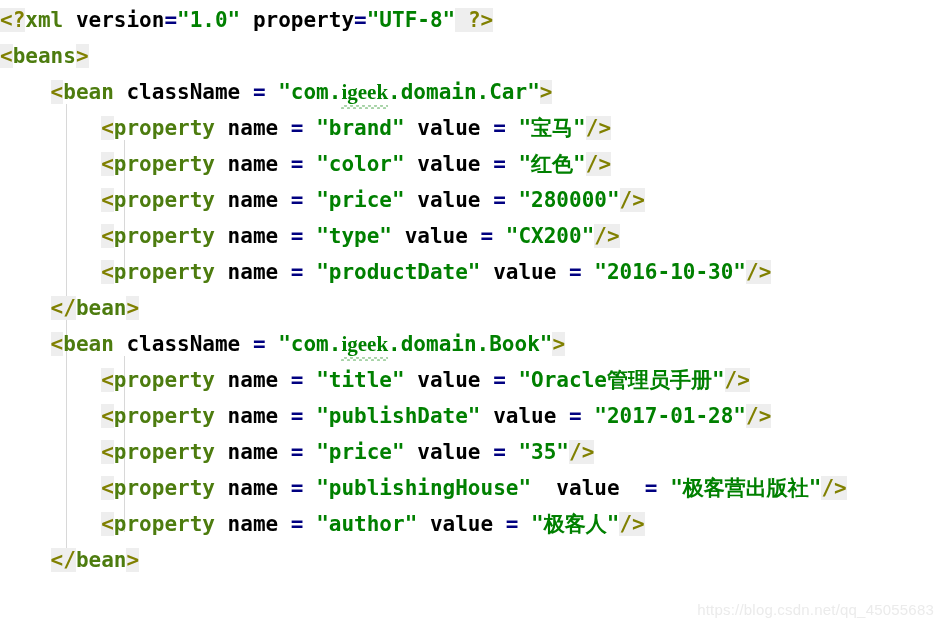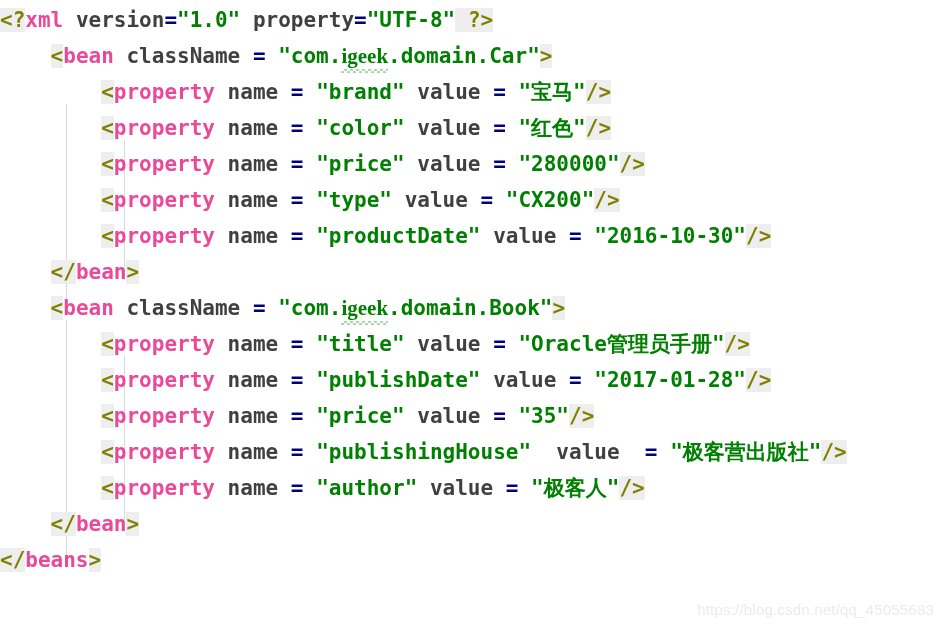--- a/index.html
+++ b/index.html
@@ -33,22 +33,22 @@
     line-height: 36px;
     white-space: pre;
     font-size: 21px;
     font-weight: bold;
     letter-spacing: 0px;
     font-family: "DejaVu Sans Mono", monospace;
   }
 
   
   .br      { color: #808000; background: #eeeeee; }   
-  .tag     { color: #ec4899; }                        
-  .attr    { color: #404040; }                        
+  .tag     { color: #4d7c0f; }                        
+  .attr    { color: #000000; }                        
   .eq      { color: #000080; }
   .val     { color: #008000; }                        
   .plain   { color: #000080; }
 
   
   .squiggle {
     position: relative;
     display: inline-block;
     font-family: Liberation Serif, serif;
   }
@@ -100,31 +100,31 @@
 
   <div class="indent-guides">
       <div class="guide" style="left: 66px; top: 104px; height: 212px;"></div>
       <div class="guide" style="left: 66px; top: 320px; height: 248px;"></div>
       <div class="guide" style="left: 124px; top: 140px; height: 140px;"></div>
       <div class="guide" style="left: 124px; top: 356px; height: 176px;"></div>
     </div>
 
   <div class="code-area">
       <div class="line"><span class="br">&lt;?</span><span class="tag">xml</span><span class="attr"> version</span><span class="eq">=</span><span class="val">"1.0"</span><span class="attr"> property</span><span class="eq">=</span><span class="val">"UTF-8"</span><span class="br"> ?&gt;</span></div>
+      <div class="line"><span class="br">&lt;</span><span class="tag">beans</span><span class="br">&gt;</span></div>
       <div class="line"><span class="plain">    </span><span class="br">&lt;</span><span class="tag">bean </span><span class="attr">className</span><span class="eq"> = </span><span class="val">"com.<span class="squiggle">igeek</span>.domain.Car"</span><span class="br">&gt;</span></div>
       <div class="line"><span class="plain">        </span><span class="br">&lt;</span><span class="tag">property </span><span class="attr">name</span><span class="eq"> = </span><span class="val">"brand"</span><span class="attr"> value</span><span class="eq"> = </span><span class="val">"宝马"</span><span class="br">/&gt;</span></div>
       <div class="line"><span class="plain">        </span><span class="br">&lt;</span><span class="tag">property </span><span class="attr">name</span><span class="eq"> = </span><span class="val">"color"</span><span class="attr"> value</span><span class="eq"> = </span><span class="val">"红色"</span><span class="br">/&gt;</span></div>
       <div class="line"><span class="plain">        </span><span class="br">&lt;</span><span class="tag">property </span><span class="attr">name</span><span class="eq"> = </span><span class="val">"price"</span><span class="attr"> value</span><span class="eq"> = </span><span class="val">"280000"</span><span class="br">/&gt;</span></div>
       <div class="line"><span class="plain">        </span><span class="br">&lt;</span><span class="tag">property </span><span class="attr">name</span><span class="eq"> = </span><span class="val">"type"</span><span class="attr"> value</span><span class="eq"> = </span><span class="val">"CX200"</span><span class="br">/&gt;</span></div>
       <div class="line"><span class="plain">        </span><span class="br">&lt;</span><span class="tag">property </span><span class="attr">name</span><span class="eq"> = </span><span class="val">"productDate"</span><span class="attr"> value</span><span class="eq"> = </span><span class="val">"2016-10-30"</span><span class="br">/&gt;</span></div>
       <div class="line"><span class="plain">    </span><span class="br">&lt;/</span><span class="tag">bean</span><span class="br">&gt;</span></div>
       <div class="line"><span class="plain">    </span><span class="br">&lt;</span><span class="tag">bean </span><span class="attr">className</span><span class="eq"> = </span><span class="val">"com.<span class="squiggle">igeek</span>.domain.Book"</span><span class="br">&gt;</span></div>
       <div class="line"><span class="plain">        </span><span class="br">&lt;</span><span class="tag">property </span><span class="attr">name</span><span class="eq"> = </span><span class="val">"title"</span><span class="attr"> value</span><span class="eq"> = </span><span class="val">"Oracle管理员手册"</span><span class="br">/&gt;</span></div>
       <div class="line"><span class="plain">        </span><span class="br">&lt;</span><span class="tag">property </span><span class="attr">name</span><span class="eq"> = </span><span class="val">"publishDate"</span><span class="attr"> value</span><span class="eq"> = </span><span class="val">"2017-01-28"</span><span class="br">/&gt;</span></div>
       <div class="line"><span class="plain">        </span><span class="br">&lt;</span><span class="tag">property </span><span class="attr">name</span><span class="eq"> = </span><span class="val">"price"</span><span class="attr"> value</span><span class="eq"> = </span><span class="val">"35"</span><span class="br">/&gt;</span></div>
       <div class="line"><span class="plain">        </span><span class="br">&lt;</span><span class="tag">property </span><span class="attr">name</span><span class="eq"> = </span><span class="val">"publishingHouse"</span><span class="attr">  value</span><span class="eq">  = </span><span class="val">"极客营出版社"</span><span class="br">/&gt;</span></div>
       <div class="line"><span class="plain">        </span><span class="br">&lt;</span><span class="tag">property </span><span class="attr">name</span><span class="eq"> = </span><span class="val">"author"</span><span class="attr"> value</span><span class="eq"> = </span><span class="val">"极客人"</span><span class="br">/&gt;</span></div>
       <div class="line"><span class="plain">    </span><span class="br">&lt;/</span><span class="tag">bean</span><span class="br">&gt;</span></div>
-      <div class="line"><span class="br">&lt;/</span><span class="tag">beans</span><span class="br">&gt;</span></div>
     </div>
 
   <div class="watermark">https://blog.csdn.net/qq_45055683</div>
 </div>
 
 </body></html>

